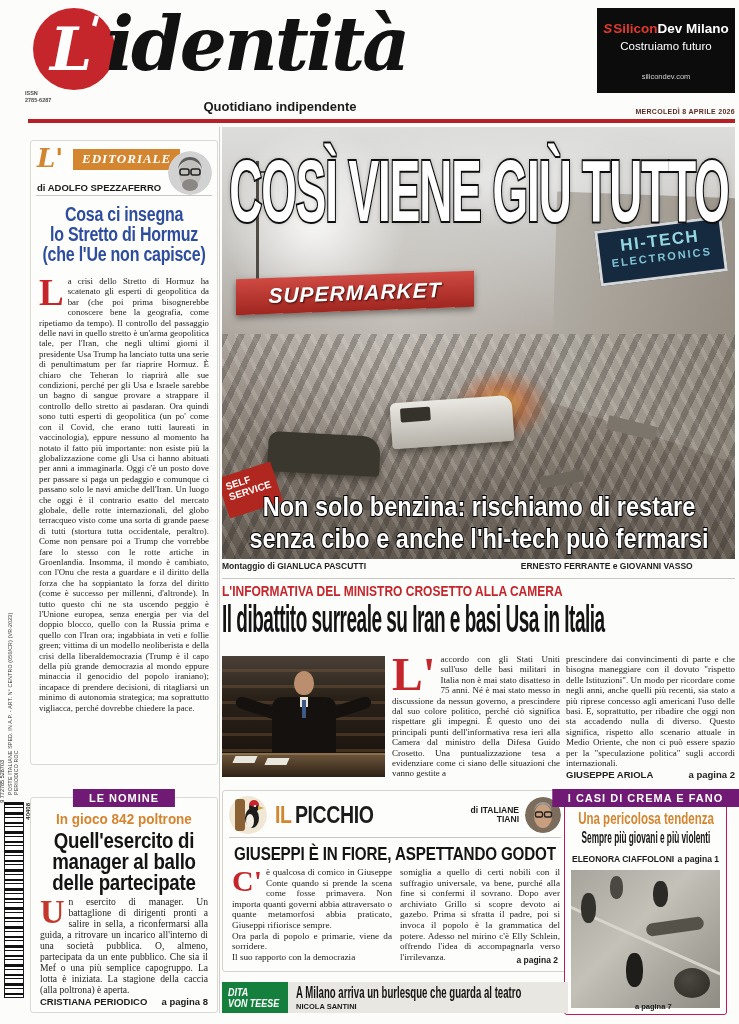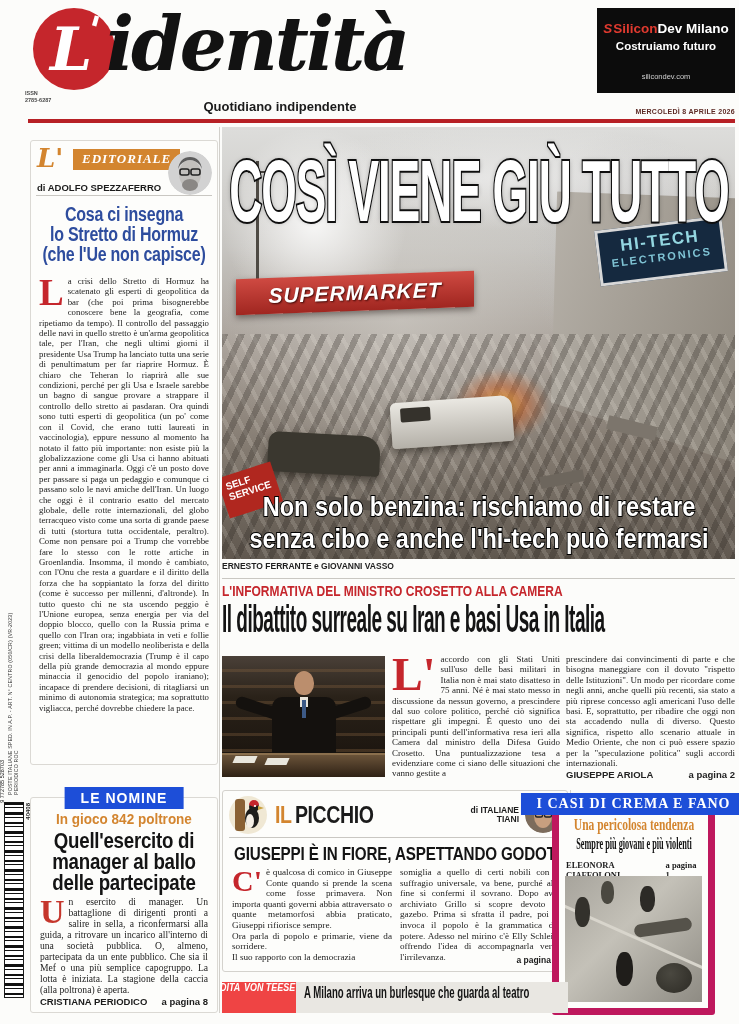--- a/index.html
+++ b/index.html
@@ -13,21 +13,21 @@
   #logo-letter{position:absolute;left:17px;top:1px;color:#fff;font-family:"DejaVu Serif",serif;font-style:italic;font-weight:700;font-size:60px;line-height:80px;}
   #logo-ap{position:absolute;right:16px;top:2px;color:#fff;font-family:"DejaVu Serif",serif;font-style:italic;font-weight:700;font-size:38px;line-height:40px;transform:rotate(16deg);}
   #mast-title{left:106px;top:-8px;font-family:"DejaVu Serif",serif;font-style:italic;font-weight:700;font-size:74px;line-height:104px;letter-spacing:-3px;color:#121212;}
   #tagline{left:160px;top:99px;width:240px;text-align:center;font-weight:700;font-size:13px;letter-spacing:0;}
   #issn{left:25px;top:90px;font-size:5.5px;line-height:6.5px;color:#4a4a4a;font-weight:700;}
   #ad-box{left:597px;top:8px;width:138px;height:85px;background:#0c0c0c;color:#fff;display:flex;flex-direction:column;align-items:center;justify-content:center;gap:4px;}
   #ad-brand{font-size:13.5px;font-weight:700;}
   #ad-brand .s{color:#e03a2f;font-style:italic;margin-right:1px;}
   #ad-brand .r{color:#e03a2f;}
   #ad-brand .w{color:#fff;}
-  #ad-slogan{font-size:11.5px;font-weight:700;}
+  #ad-slogan{font-size:11.5px;font-weight:400;}
   #ad-url{font-size:7.5px;color:#cfcfcf;margin-top:16px;}
   #date-line{left:495px;top:108px;width:240px;text-align:right;font-size:7px;font-weight:700;color:#5d2b26;letter-spacing:.3px;}
   #red-rule{left:28px;top:119px;width:707px;height:4px;background:#b72025;}
   
   #postal{left:7px;top:600px;height:195px;font-size:5.2px;color:#333;writing-mode:vertical-rl;transform:rotate(180deg);letter-spacing:.2px;}
   #barcode{left:4px;top:802px;width:20px;height:196px;border:1px solid #1a1a1a;background:repeating-linear-gradient(to bottom,#111 0 2px,#fff 2px 4px,#111 4px 5px,#fff 5px 9px,#111 9px 12px,#fff 12px 14px,#111 14px 15px,#fff 15px 19px);}
   #bc-num{left:25px;top:803px;writing-mode:vertical-rl;transform:rotate(180deg);font-size:6px;font-weight:700;color:#222;}
   #bc-issn{left:-1px;top:760px;writing-mode:vertical-rl;transform:rotate(180deg);font-size:5.5px;color:#222;}
   .vdiv{position:absolute;width:1px;background:#d2d0cb;}
   
@@ -63,21 +63,21 @@
   #van i{position:absolute;left:10px;top:6px;width:30px;height:14px;background:#35322c;border-radius:2px;}
   #car{position:absolute;left:9%;top:71%;width:112px;height:40px;background:#3a372f;border-radius:10px 18px 4px 6px;transform:rotate(3deg);box-shadow:0 4px 8px rgba(20,15,10,.5);}
   .debris{position:absolute;background:#6d665d;}
   #main-headline{position:absolute;left:50%;top:20px;white-space:nowrap;font-weight:700;font-size:88px;line-height:1;letter-spacing:-2px;color:#fff;-webkit-text-stroke:4px #111;paint-order:stroke fill;transform:translateX(-50%) scaleX(.52);text-shadow:0 0 8px rgba(0,0,0,.35);}
   .main-sub{font-size:28px;line-height:32px;letter-spacing:0;color:#fff;-webkit-text-stroke:2px #000;paint-order:stroke fill;}
   #sub1{top:364px;transform:translateX(-50%) scaleX(.84);}
   #sub2{top:396px;transform:translateX(-50%) scaleX(.84);}
   
   #credits{left:222px;top:561px;width:513px;display:flex;font-size:8.5px;font-weight:700;color:#1f1f1f;}
   #credits span{flex:1;}
-  #credits .c{text-align:left;}
+  #credits .c{text-align:center;}
   #credits .r{text-align:right;}
   #main-hr{left:222px;top:578px;width:513px;height:1px;}
   #kicker{left:222px;top:582px;}
   #kicker span{display:inline-block;transform:scaleX(.8);transform-origin:left center;font-weight:700;font-size:15px;color:#c5262c;white-space:nowrap;}
   #cro-head{left:222px;top:598px;}
   #cro-head span{display:inline-block;transform:scaleX(.5);transform-origin:left center;font-weight:700;font-size:38px;letter-spacing:-1px;color:#141414;white-space:nowrap;}
   #cro-photo{left:222px;top:656px;width:163px;height:121px;overflow:hidden;background:linear-gradient(180deg,#4a4038 0%,#2a2219 34%,#17110c 100%);}
   #cro-rows{position:absolute;inset:0;background:repeating-linear-gradient(180deg,transparent 0 13px,rgba(130,96,62,.35) 13px 16px);}
   #cro-figure-body{position:absolute;left:50%;top:34%;width:64px;height:62px;margin-left:-32px;background:#14110e;border-radius:10px 10px 0 0;}
   .cro-arm{position:absolute;top:38%;width:46px;height:12px;background:#14110e;border-radius:6px;}
@@ -88,21 +88,21 @@
   #cro-tie{position:absolute;left:50%;top:36%;width:4px;height:18px;margin-left:-2px;background:#3d5a86;}
   #cro-desk{position:absolute;left:0;right:0;bottom:0;height:24px;background:linear-gradient(180deg,#6a5339,#2e2115);border-top:2px solid #8a6f4d;}
   .paper{position:absolute;bottom:14px;width:22px;height:7px;background:#e9e6dd;transform:skewX(-24deg);}
   .cro-col{position:absolute;font-family:"Liberation Serif",serif;font-size:9px;line-height:10.4px;text-align:justify;color:#222;}
   #cro-col1{left:392px;top:654px;width:168px;}
   #cro-col2{left:566px;top:654px;width:169px;}
   .dropcap-big{float:left;font-family:"Liberation Serif",serif;font-weight:700;color:#c5262c;font-size:46px;line-height:38px;padding:2px 5px 0 0;}
   #cro-byline{display:flex;justify-content:space-between;font-family:"Liberation Sans",sans-serif;font-weight:700;font-size:9.5px;margin-top:2px;}
   
   #nom-box{left:30px;top:797px;width:188px;height:216px;border:1px solid #dbd9d4;border-radius:3px;background:#fdfdfb;}
-  .sec-label{position:absolute;left:50%;transform:translate(-50%,-50%);top:0;background:#1d4ed8;color:#fff;font-weight:700;font-size:14px;letter-spacing:1px;padding:3px 16px;white-space:nowrap;}
+  .sec-label{position:absolute;left:50%;transform:translate(-50%,-50%);top:0;background:#701a75;color:#fff;font-weight:700;font-size:11px;letter-spacing:1px;padding:3px 16px;white-space:nowrap;}
   #nom-kick{top:12px;}
   #nom-kick{color:#d3852f;font-size:15px;}
   .nom-h{font-size:22px;letter-spacing:-.3px;color:#141414;}
   #nom-body{position:absolute;left:9px;top:98px;right:9px;height:102px;font-family:"Liberation Serif",serif;font-size:9.6px;line-height:11px;text-align:justify;overflow:hidden;color:#222;}
   .dropcap-or{float:left;font-family:"Liberation Serif",serif;font-weight:700;color:#c5362c;font-size:34px;line-height:29px;padding:1px 4px 0 0;}
   #nom-byline{position:absolute;left:9px;right:9px;bottom:5px;display:flex;justify-content:space-between;font-weight:700;font-size:9.5px;}
   
   #pic-box{left:222px;top:790px;width:346px;height:182px;border:1px solid #d4d2cd;border-radius:3px;background:#fdfdfb;}
   #pic-header{position:absolute;left:6px;right:6px;top:4px;height:40px;display:flex;align-items:center;}
   #pic-title{margin-left:8px;font-weight:700;font-size:23px;letter-spacing:-.5px;display:inline-block;transform:scaleX(.85);transform-origin:left center;white-space:nowrap;}
@@ -111,36 +111,36 @@
   #pic-photo{width:36px;height:36px;border-radius:50%;overflow:hidden;margin-left:6px;flex:0 0 auto;}
   #pic-hr{left:6px;right:6px;top:46px;height:1px;position:absolute;background:#c9c7c2;}
   #pic-headline{top:52px;}
   #pic-headline span{font-size:19px;letter-spacing:-.2px;color:#141414;}
   .pic-col{position:absolute;top:76px;width:160px;font-family:"Liberation Serif",serif;font-size:9.2px;line-height:10.6px;text-align:justify;color:#222;}
   #pic-col1{left:9px;white-space:pre-line;}
   #pic-col2{left:177px;}
   .dropcap-c{float:left;font-family:"Liberation Serif",serif;font-weight:700;color:#c5262c;font-size:30px;line-height:26px;padding:1px 4px 0 0;}
   #pic-page{position:absolute;right:9px;bottom:6px;font-weight:700;font-size:8.5px;}
   
-  #casi-box{left:552px;top:797px;width:163px;height:218px;border:7px solid #be185d;border-radius:3px;background:#fdfdfb;font-family:Liberation Serif, serif;}
+  #casi-box{left:564px;top:797px;width:163px;height:218px;border:1px solid #be185d;border-radius:3px;background:#fdfdfb;}
   #casi-h1{top:12px;color:#d3852f;font-size:16px;}
   #casi-h2{top:30px;color:#141414;font-size:16.5px;}
   #casi-byline{position:absolute;left:7px;right:7px;top:56px;display:flex;justify-content:space-between;font-weight:700;font-size:8.5px;}
   #street-photo{position:absolute;left:6px;right:6px;top:72px;bottom:6px;overflow:hidden;background:linear-gradient(135deg,#a7a49c 0%,#c4c1b8 42%,#8e8b83 100%);}
   #curb{position:absolute;left:-20px;top:55%;width:220px;height:3px;background:#d8d5cc;transform:rotate(24deg);}
   .fig{position:absolute;border-radius:45%;}
   #fig1{left:55%;top:8%;width:15px;height:26px;background:#2c2a26;}
   #fig2{left:26%;top:4%;width:13px;height:23px;background:#4a4840;}
   #fig3{left:7%;top:17%;width:15px;height:30px;background:#33312c;}
   #fig-lying{left:50%;top:36%;width:58px;height:13px;background:#55524a;border-radius:7px;transform:rotate(-8deg);}
   #fig-walk{left:37%;top:60%;width:17px;height:34px;background:#1f1d1a;}
   #planter{right:7%;bottom:7%;width:36px;height:30px;background:radial-gradient(circle at 40% 35%,#4a4840,#2c2a24);border-radius:50%;}
   
   #bur-strip{left:222px;top:982px;width:346px;height:31px;background:#e9e7e2;display:flex;}
-  #bur-label{width:74px;background:#ef4444;color:#fff;font-style:italic;font-weight:700;font-size:10.5px;line-height:11px;display:flex;flex-direction:row;justify-content:center;padding-left:6px;}
+  #bur-label{width:74px;background:#15803d;color:#fff;font-style:italic;font-weight:700;font-size:10.5px;line-height:11px;display:flex;flex-direction:column;justify-content:center;padding-left:6px;}
   #bur-label span{display:inline-block;transform:scaleX(.85);transform-origin:left center;white-space:nowrap;}
   #bur-content{flex:1;padding:2px 6px 0 8px;position:relative;}
   #bur-head{display:inline-block;transform:scaleX(.6);transform-origin:left center;font-weight:700;font-size:16px;white-space:nowrap;color:#141414;}
   #bur-row{display:flex;justify-content:space-between;font-weight:700;font-size:7.5px;margin-top:0;}
 </style>
 </head>
 <body>
 
 <div class="abs" id="postal">POSTE ITALIANE SPED. IN A.P. - ART. N° CENTRO (050/CR) (VR-2023) PERIODICO ROC</div>
 <div class="abs" id="barcode"></div>
@@ -217,20 +217,21 @@
   <div class="debris" style="left:62%;top:80%;width:44px;height:12px;transform:rotate(-10deg);"></div>
   <div class="debris" style="left:20%;top:86%;width:60px;height:10px;transform:rotate(6deg);background:#57514a;"></div>
   <div class="debris" style="left:75%;top:68%;width:50px;height:14px;transform:rotate(14deg);background:#7c756c;"></div>
   <div id="selfservice">SELF SERVICE</div>
   <div id="main-headline">COSÌ VIENE GIÙ TUTTO</div>
   <div class="cline main-sub" id="sub1">Non solo benzina: rischiamo di restare</div>
   <div class="cline main-sub" id="sub2">senza cibo e anche l'hi-tech può fermarsi</div>
 </figure>
 
 <div class="abs" id="credits">
+  <span>Montaggio di GIANLUCA PASCUTTI</span>
   <span class="c">ERNESTO FERRANTE e GIOVANNI VASSO</span>
 </div>
 <div class="hair" id="main-hr"></div>
 
 <section>
   <div class="abs" id="kicker"><span>L'INFORMATIVA DEL MINISTRO CROSETTO ALLA CAMERA</span></div>
   <div class="abs" id="cro-head"><span>Il dibattito surreale su Iran e basi Usa in Italia</span></div>
   <figure class="abs" id="cro-photo">
     <div id="cro-rows"></div>
     <div class="cro-arm" id="arm-l"></div>
@@ -322,14 +323,18 @@
   </figure>
 </section>
 
 <section class="abs" id="bur-strip">
   <div id="bur-label">
     <span>DITA</span>
     <span>VON TEESE</span>
   </div>
   <div id="bur-content">
     <span id="bur-head">A Milano arriva un burlesque che guarda al teatro</span>
+    <div id="bur-row">
+      <span>NICOLA SANTINI</span>
+      <span>a pagina 7</span>
+    </div>
   </div>
 </section>
 
 </body></html>

